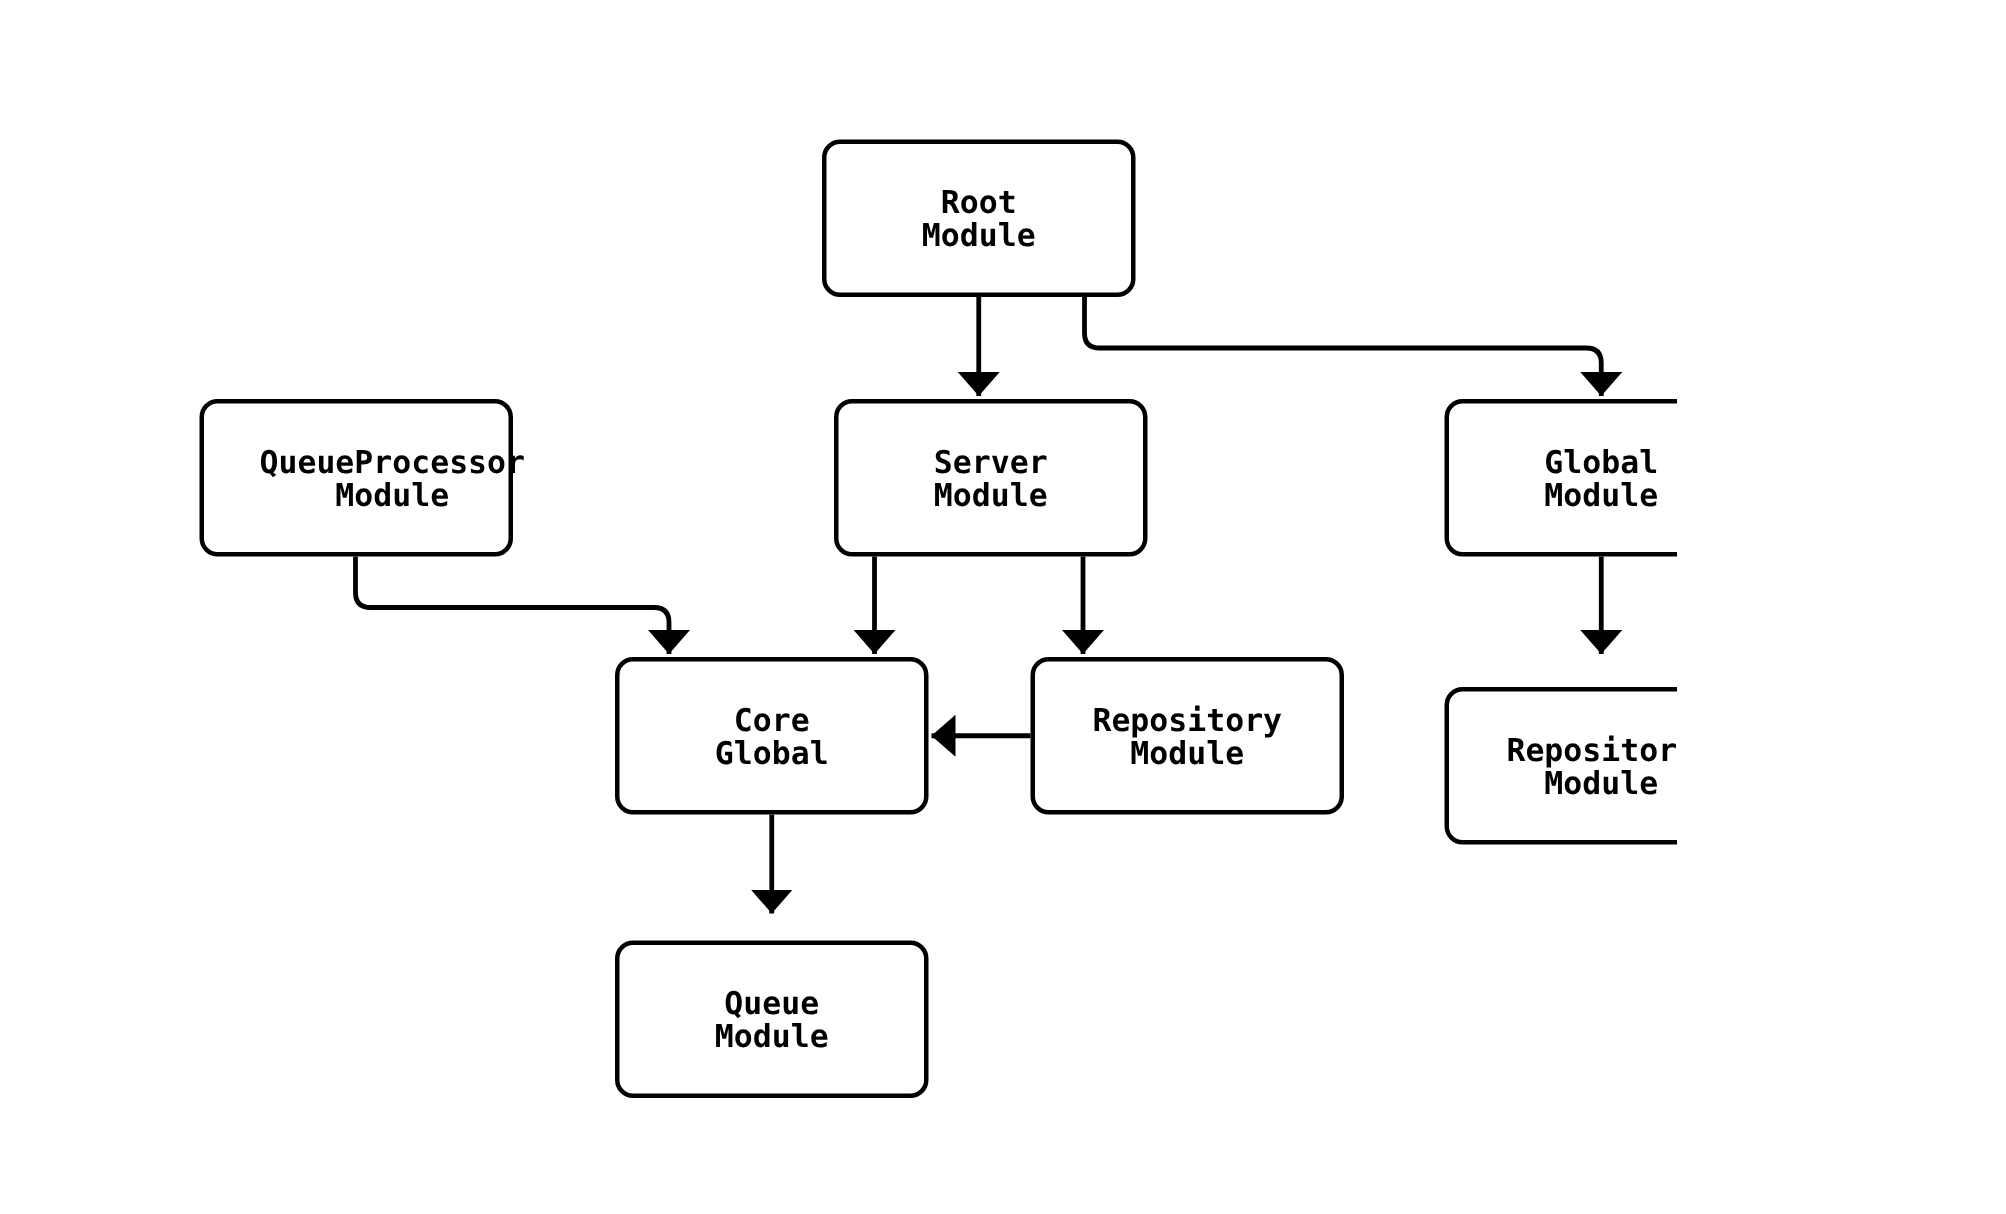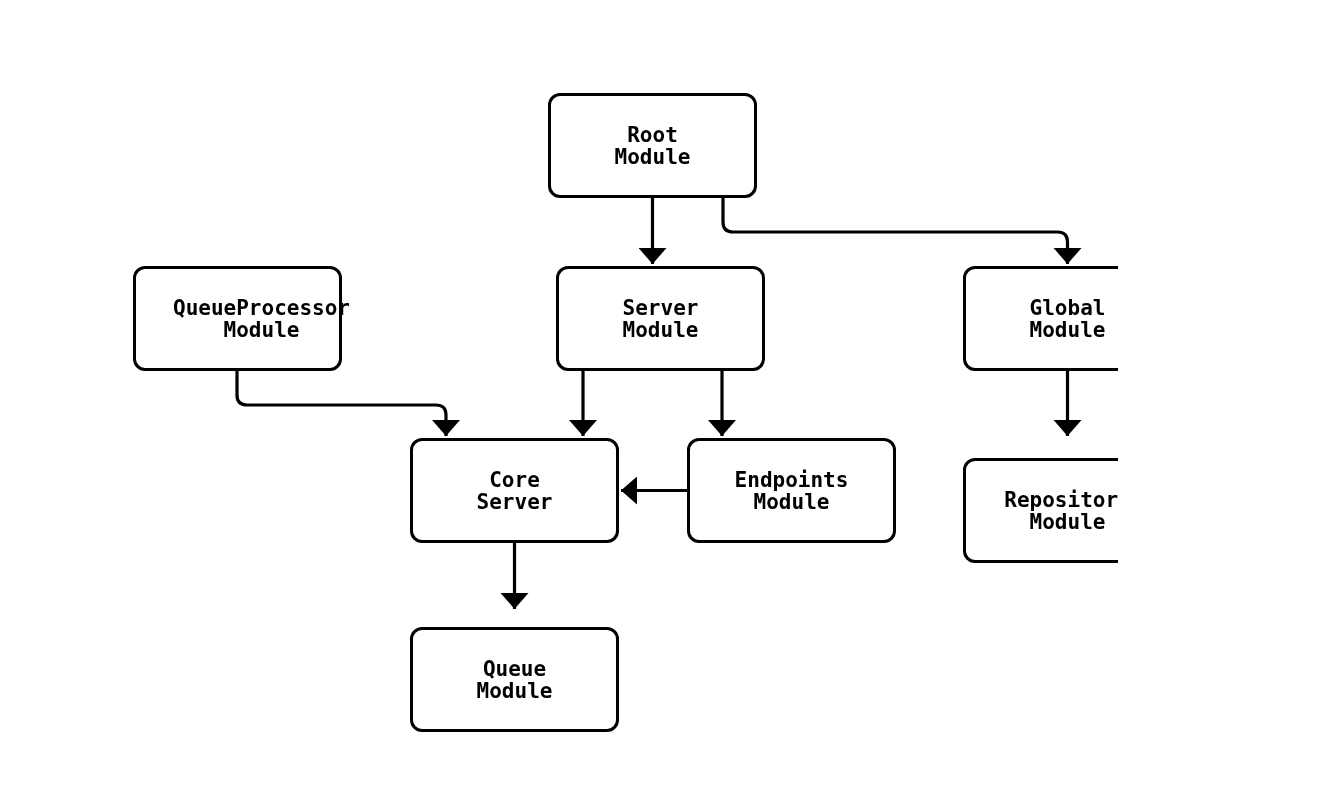--- a/index.html
+++ b/index.html
@@ -100,25 +100,25 @@
 Module</span>
   </div>
 
   <div class="node node-global">
     <span class="label">Global
 Module</span>
   </div>
 
   <div class="node node-core">
     <span class="label">Core
-Server</span>
+Global</span>
   </div>
 
   <div class="node node-endpoints">
-    <span class="label">Endpoints
+    <span class="label">Repository
 Module</span>
   </div>
 
   <div class="node node-repository">
     <span class="label">Repository
 Module</span>
   </div>
 
   <div class="node node-queue">
     <span class="label">Queue

